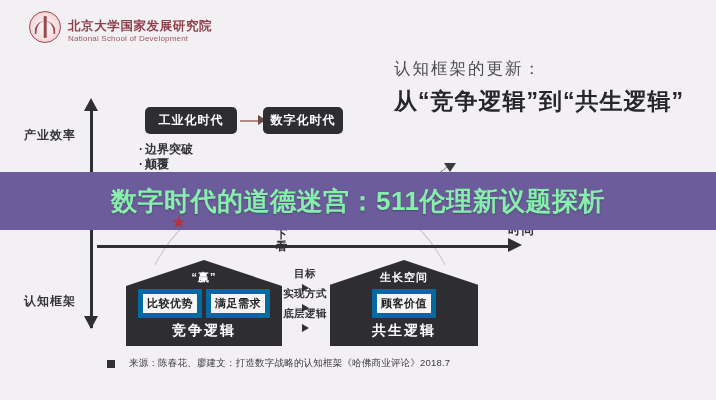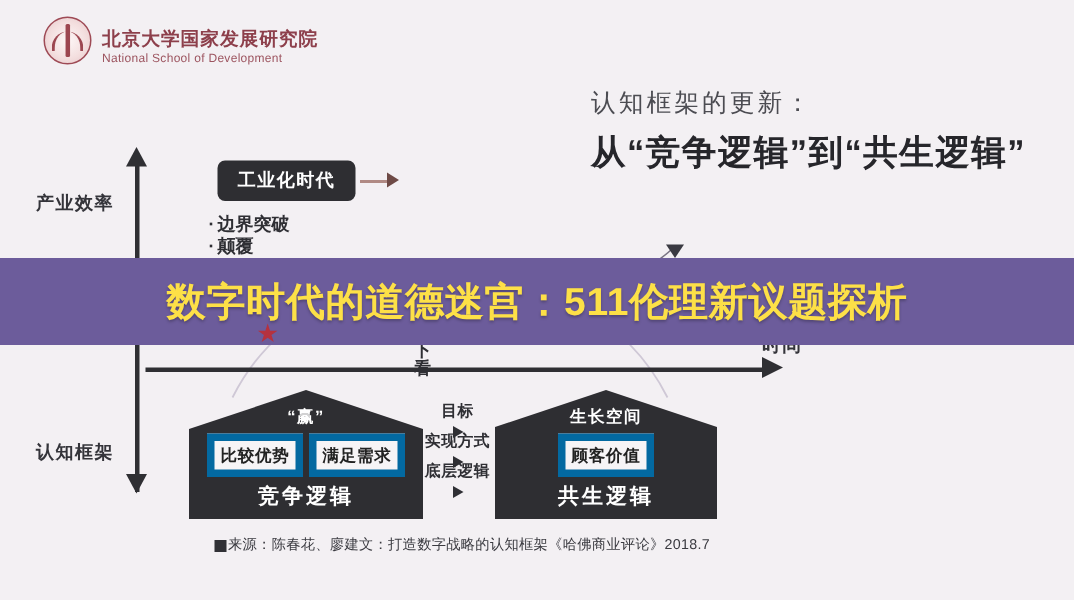--- a/index.html
+++ b/index.html
@@ -92,33 +92,33 @@
   #house-right{left:330px;top:260px;width:148px;}
 
   
   #mid-col{position:absolute;left:282px;top:272px;width:46px;}
   .mid-item{display:flex;align-items:center;justify-content:flex-end;height:20px;gap:3px;flex-direction:column;}
   .mid-item .txt{font-size:10.5px;font-weight:700;color:#2f2f34;white-space:nowrap;letter-spacing:.4px;}
   .mid-item .tri{width:0;height:0;border-top:4.5px solid transparent;border-bottom:4.5px solid transparent;
     border-left:7px solid #2f2f34;flex:none;}
 
   
-  #source{position:absolute;left:107px;top:357px;display:flex;align-items:center;gap:1px;margin-left:36px;}
+  #source{position:absolute;left:107px;top:357px;display:flex;align-items:center;gap:14px;}
   #source-mark{width:8px;height:8px;background:#303035;flex:none;}
   #source-text{font-size:9.5px;color:#3a3a40;white-space:nowrap;letter-spacing:.2px;}
 
   
   #marker-arrow{position:absolute;left:444px;top:163px;width:0;height:0;
     border-left:6px solid transparent;border-right:6px solid transparent;border-top:9px solid #3a3a42;}
   #marker-curve{position:absolute;left:330px;top:160px;width:125px;height:50px;pointer-events:none;}
 
   
   #banner{position:absolute;left:0;top:172px;width:716px;height:58px;background:#6c5c9b;
     display:flex;align-items:center;justify-content:center;}
-  #banner-title{color:#fde047;font-size:26px;font-weight:700;letter-spacing:.5px;white-space:nowrap;
+  #banner-title{color:#86efac;font-size:26px;font-weight:700;letter-spacing:.5px;white-space:nowrap;
     text-shadow:0 1px 2px rgba(0,0,0,.25);}
   #banner-star{position:absolute;left:170px;top:214px;width:17px;height:17px;color:#b5323f;font-size:17px;
     line-height:17px;text-align:center;}
 
   
   #arc1{position:absolute;left:150px;top:150px;width:300px;height:120px;pointer-events:none;}
 </style>
 </head>
 <body>
 
@@ -145,20 +145,21 @@
   <div class="axis-line" id="h-axis"></div>
   <div id="h-axis-arrow"></div>
 
   <div class="axis-label" id="lbl-efficiency">产业效率</div>
   <div class="axis-label" id="lbl-framework">认知框架</div>
   <div class="axis-label" id="lbl-time">时间</div>
 
   <div class="dark-box" id="box-industrial">工业化时代</div>
   <div id="box-arrow-line"></div>
   <div id="box-arrow-head"></div>
+  <div class="dark-box" id="box-digital">数字化时代</div>
 
   <div id="bullets">
     <div class="bullet"><span class="dot">·</span><span>边界突破</span></div>
     <div class="bullet"><span class="dot">·</span><span>颠覆</span></div>
     <div class="bullet"><span class="dot">·</span><span>打破行业的游戏规则</span></div>
   </div>
 
   <div id="headline">
     <div id="headline-sub">认知框架的更新：</div>
     <div id="headline-main">从“竞争逻辑”到“共生逻辑”</div>

